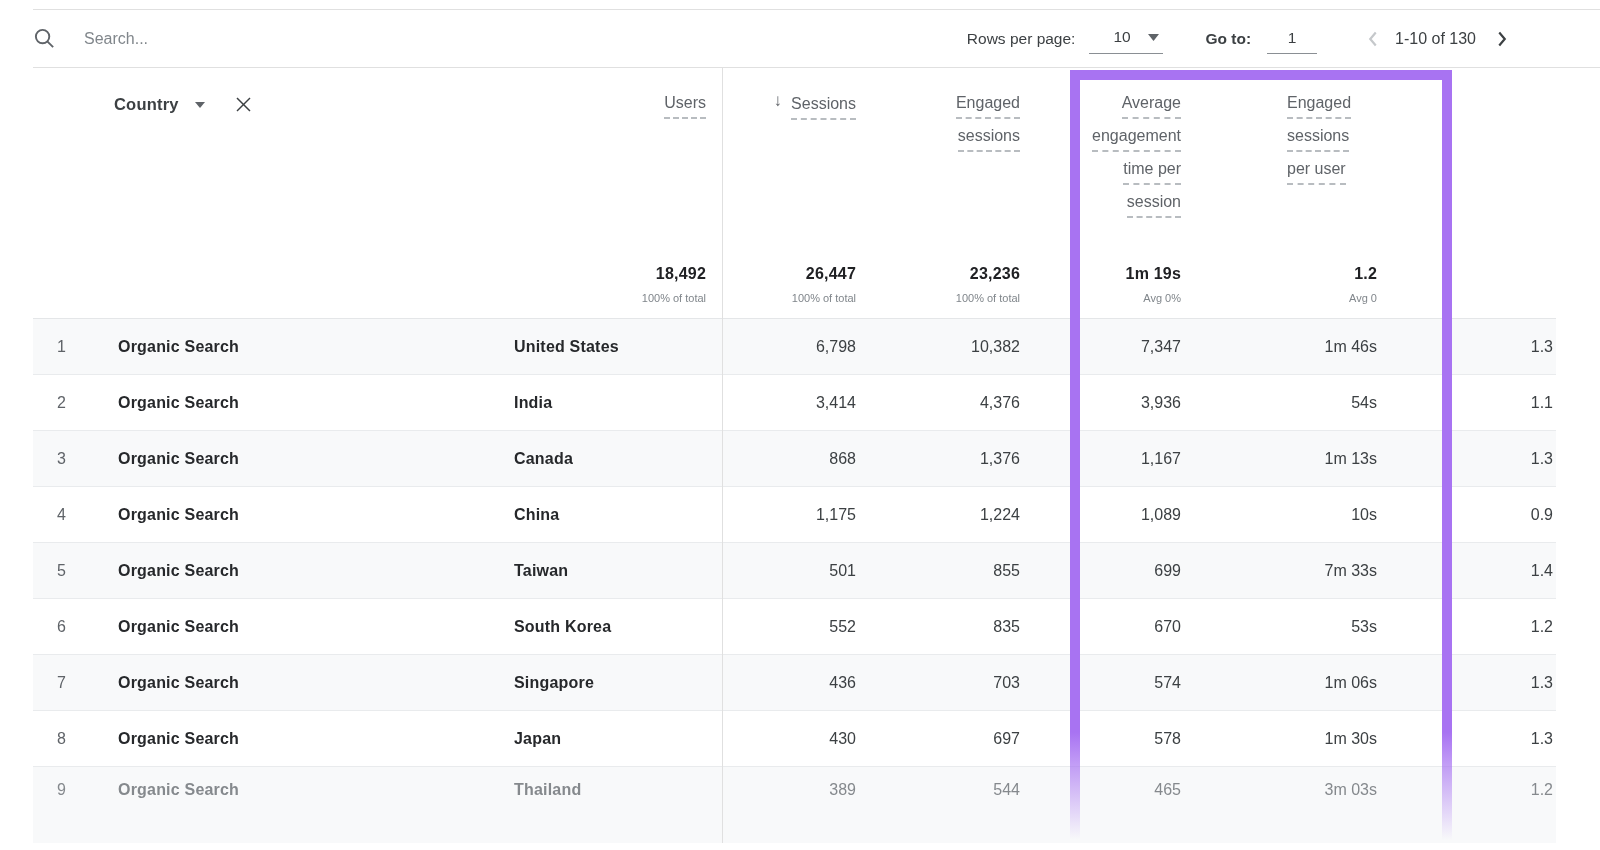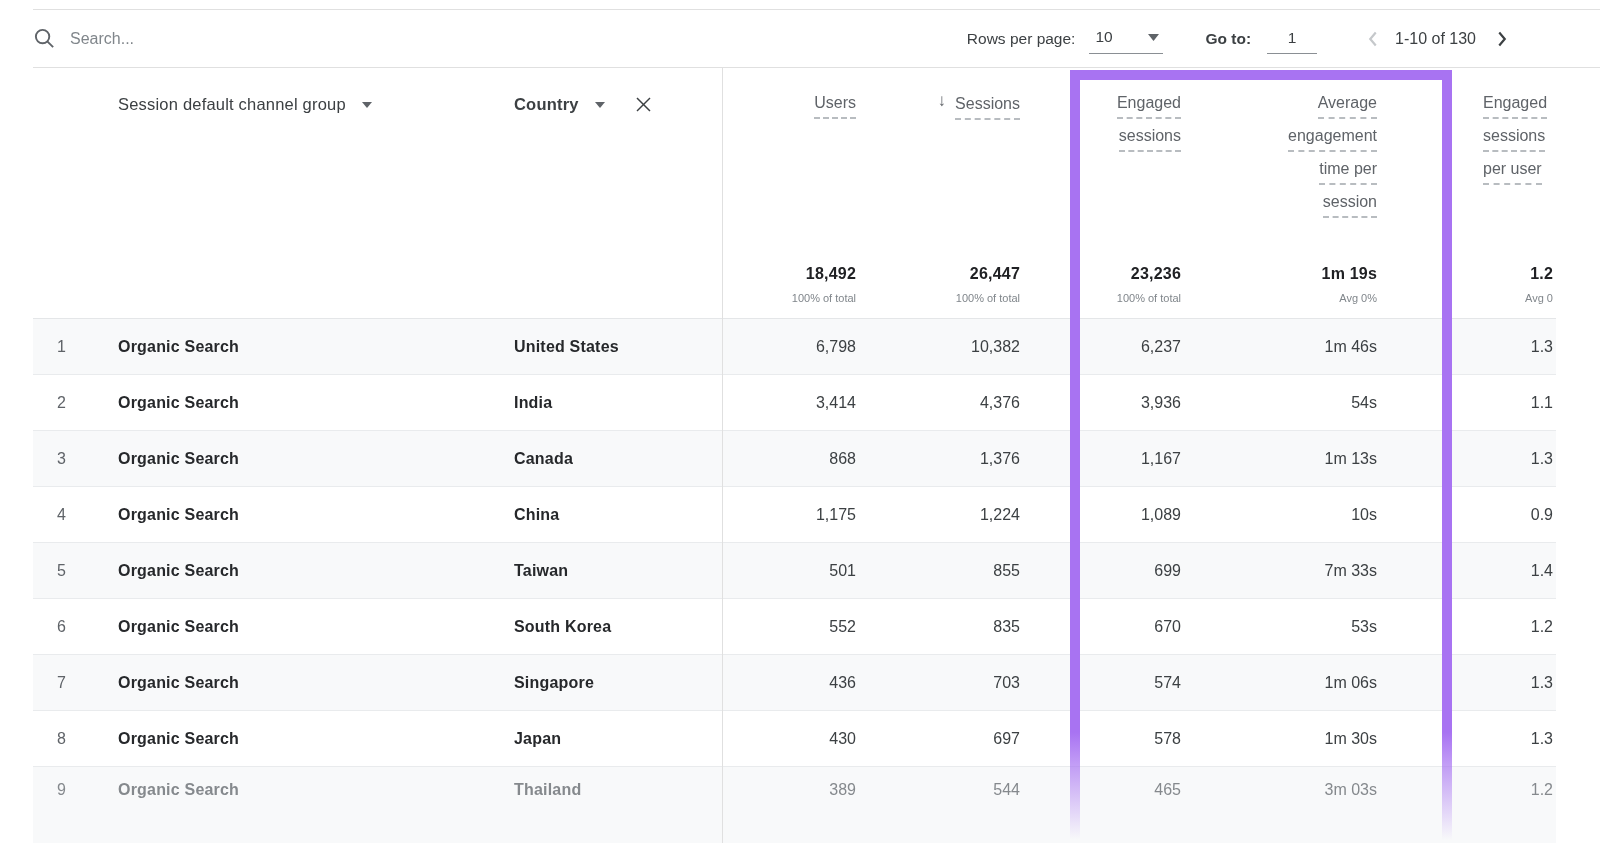--- a/index.html
+++ b/index.html
@@ -18,30 +18,30 @@
     overflow:hidden;
   }
   
   .topline{position:absolute;left:33px;right:0;top:9px;height:1px;background:var(--line);}
   .toolbar{
     position:absolute;left:33px;right:0;top:10px;height:58px;
     display:flex;align-items:center;
     border-bottom:1px solid var(--line);
     padding-right:86px;
   }
-  .searchbox{display:flex;align-items:center;gap:14px;flex:1;}
+  .searchbox{display:flex;align-items:center;gap:28px;flex:1;}
   .search-ph{font-size:16px;color:#80868b;}
   .pager{display:flex;align-items:center;color:#3c4043;font-size:15.5px;white-space:nowrap;}
   .rpp-label{margin-right:14px;}
   .rpp-select{
     display:flex;align-items:center;justify-content:space-between;
     width:74px;height:30px;border-bottom:1px solid #8a8f94;
     padding:0 4px 2px 6px;cursor:pointer;
   }
-  .rpp-select .val{font-size:15.5px;color:#3c4043;}
+  .rpp-select .val{font-size:15.5px;color:#3c4043;margin-left:18px;}
   .goto-label{margin-left:42px;margin-right:16px;font-weight:bold;}
   .goto-input{
     width:50px;height:30px;border-bottom:1px solid #8a8f94;
     display:flex;align-items:center;justify-content:center;
     font-size:15.5px;color:#3c4043;cursor:text;
   }
   .chev{width:24px;height:24px;display:flex;align-items:center;justify-content:center;cursor:pointer;}
   .chev.left{margin-left:44px;color:#c5c8cb;}
   .chev.right{color:#3c4043;}
   .range{margin:0 14px 0 10px;font-size:16px;color:#3c4043;}
@@ -136,26 +136,20 @@
           </svg>
       </div>
     </div>
   </div>
 
   <div class="table-wrap">
 
     <div class="grid-row thead">
       <div class="th-cell"></div>
 
-      <div class="th-cell dim-cell dim1">
-        <span class="lbl">Session default channel group</span>
-        <svg class="dd-arrow" width="10" height="6" viewBox="0 0 10 6">
-            <path d="M0 0 L10 0 L5 6 Z" fill="#5f6368"></path>
-          </svg>
-      </div>
 
       <div class="th-cell dim-cell dim2">
         <span class="lbl">Country</span>
         <svg class="dd-arrow" width="10" height="6" viewBox="0 0 10 6">
             <path d="M0 0 L10 0 L5 6 Z" fill="#5f6368"></path>
           </svg>
         <svg class="close-x" width="17" height="17" viewBox="0 0 17 17" stroke="#3c4043" stroke-width="1.5">
             <line x1="2" y1="2" x2="15" y2="15"></line>
             <line x1="15" y1="2" x2="2" y2="15"></line>
           </svg>
@@ -219,21 +213,21 @@
     </div>
 
     <div class="tbody">
 
       <div class="grid-row row">
         <div class="cell c-num">1</div>
         <div class="cell c-dim ch">Organic Search</div>
         <div class="cell c-dim co">United States</div>
         <div class="cell c-val">6,798</div>
         <div class="cell c-val">10,382</div>
-        <div class="cell c-val">6,237</div>
+        <div class="cell c-val">7,347</div>
         <div class="cell c-val">1m 46s</div>
         <div class="cell c-val">1.3</div>
       </div>
 
       <div class="grid-row row">
         <div class="cell c-num">2</div>
         <div class="cell c-dim ch">Organic Search</div>
         <div class="cell c-dim co">India</div>
         <div class="cell c-val">3,414</div>
         <div class="cell c-val">4,376</div>

